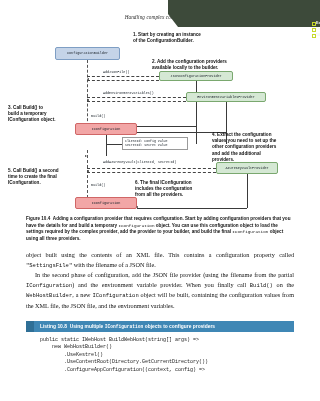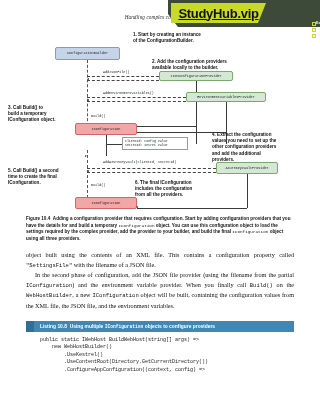--- a/index.html
+++ b/index.html
@@ -245,23 +245,20 @@
     white-space: pre;
   }
 </style>
 </head>
 <body>
 
 <div class="running-head">Handling complex configuration</div>
 
 <div class="wm">
   <div class="wm-shape"></div>
-  <div class="wm-badge">
-    <span>StudyHub.vip</span>
-  </div>
   <ul class="wm-list">
     <li>Experienced writers</li>
     <li>On-time delivery</li>
     <li>100% plagiarism free</li>
   </ul>
 </div>
 
 <div class="figure">
 
   <div class="callout" style="left:133px; top:4px; white-space:pre;">1. Start by creating an instance

